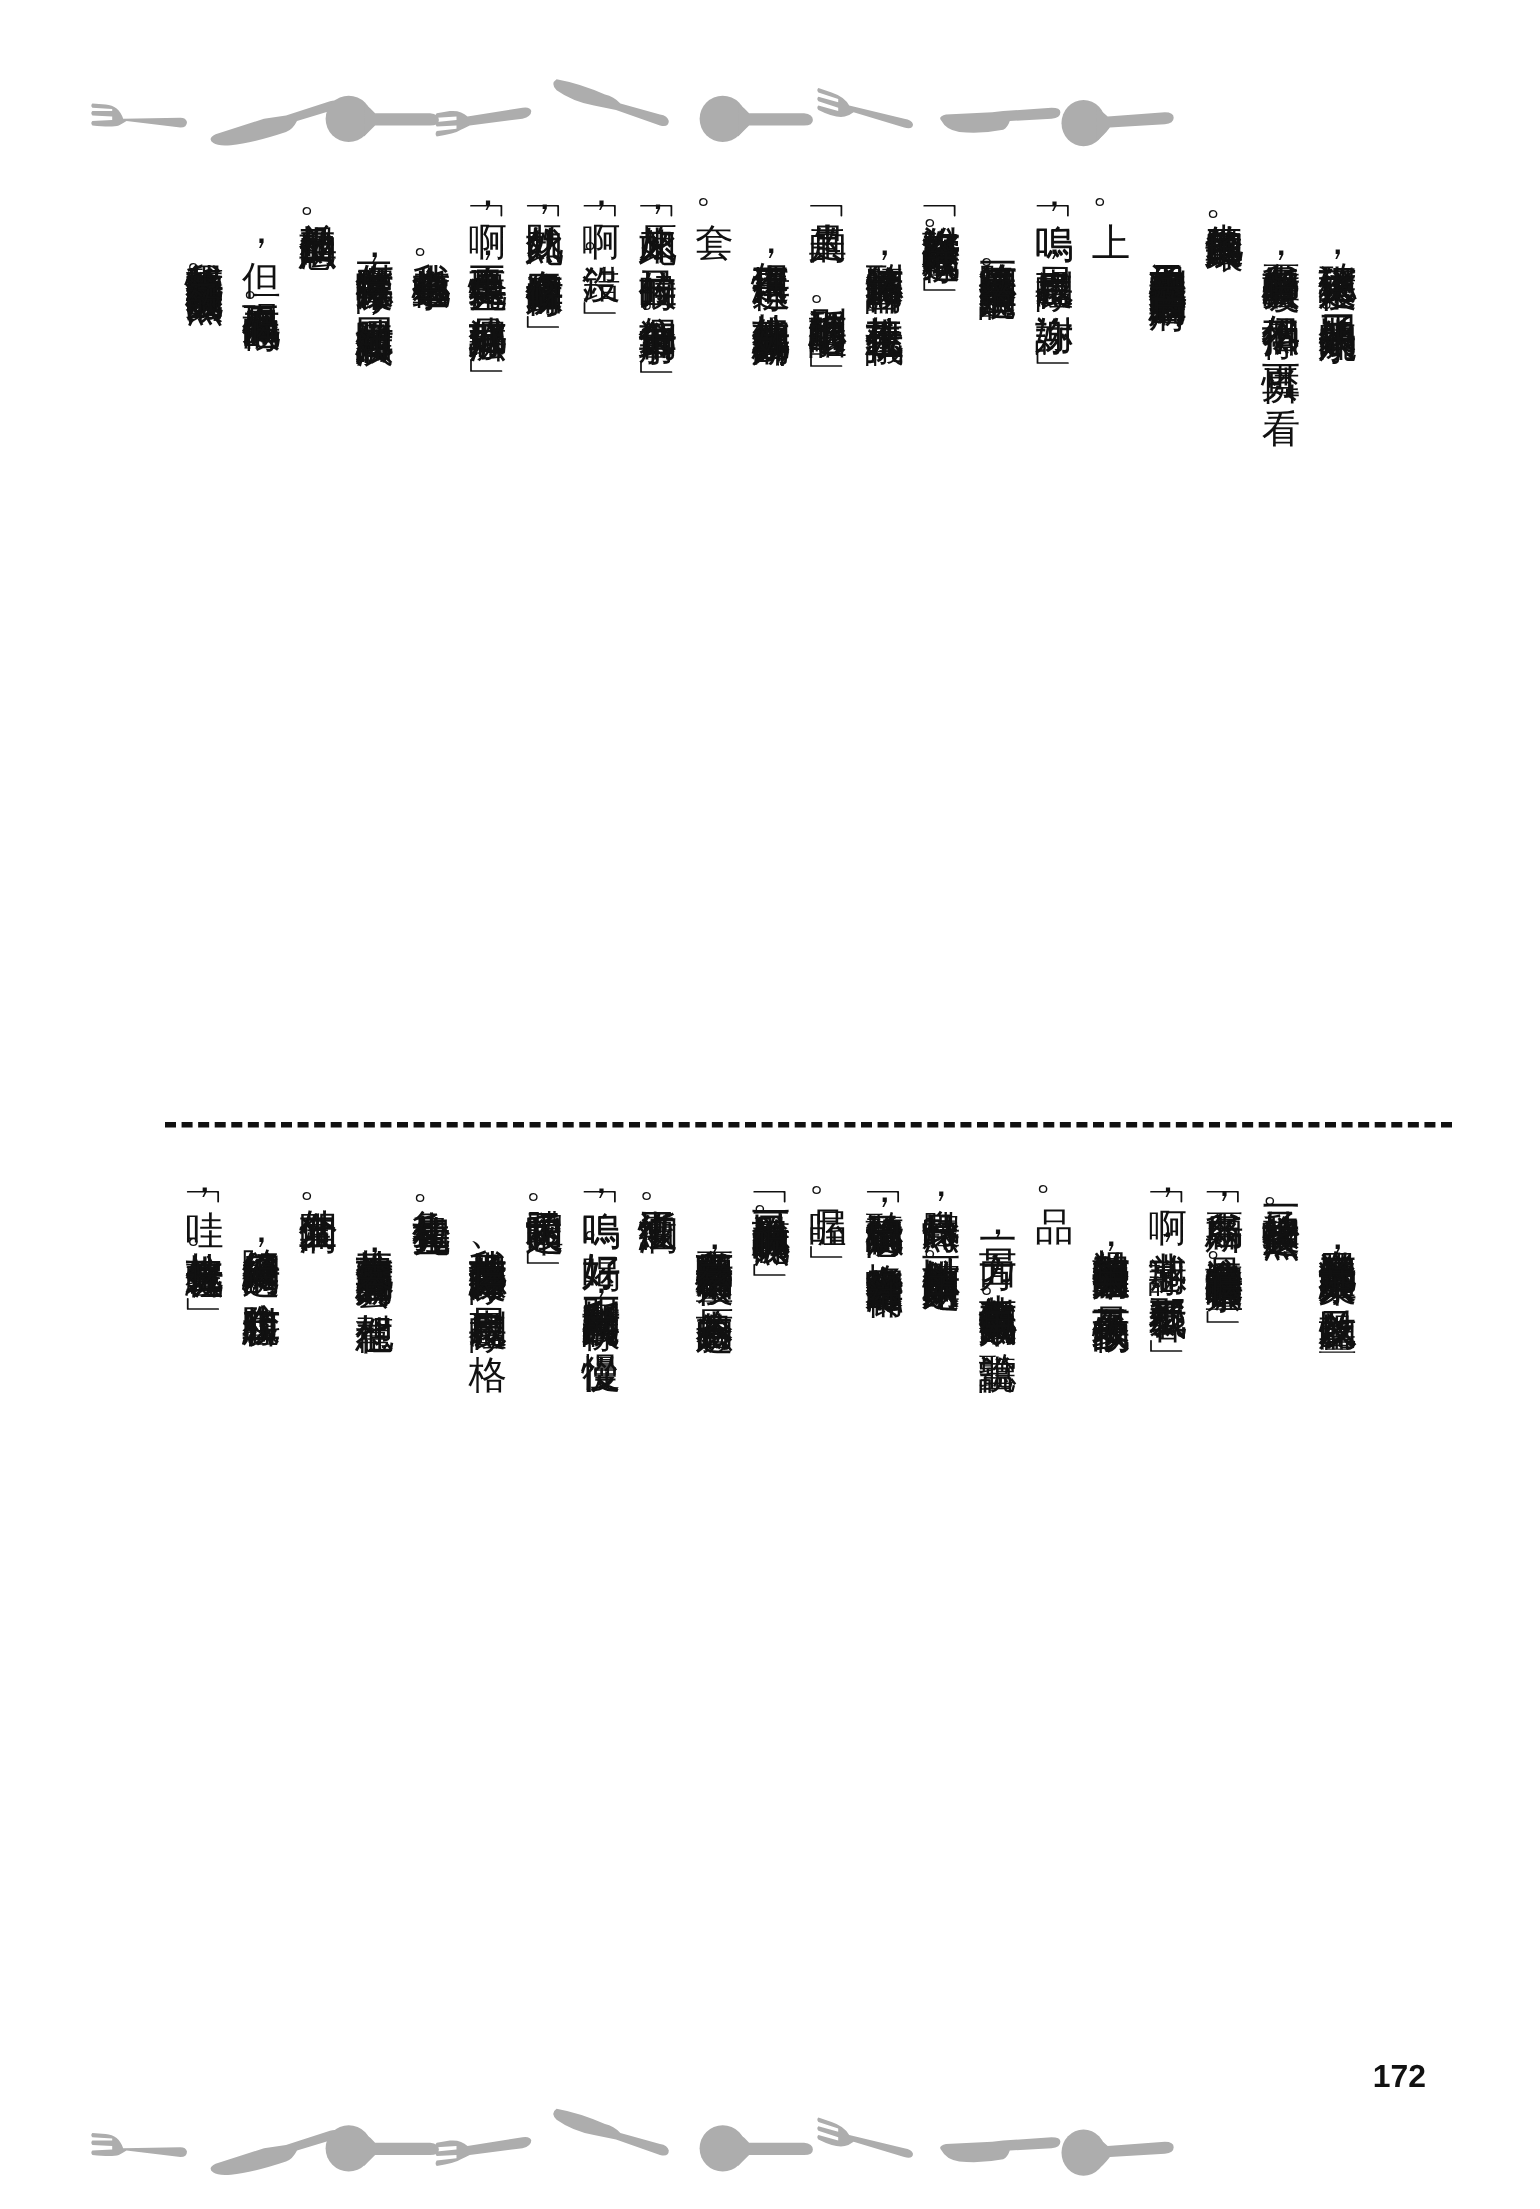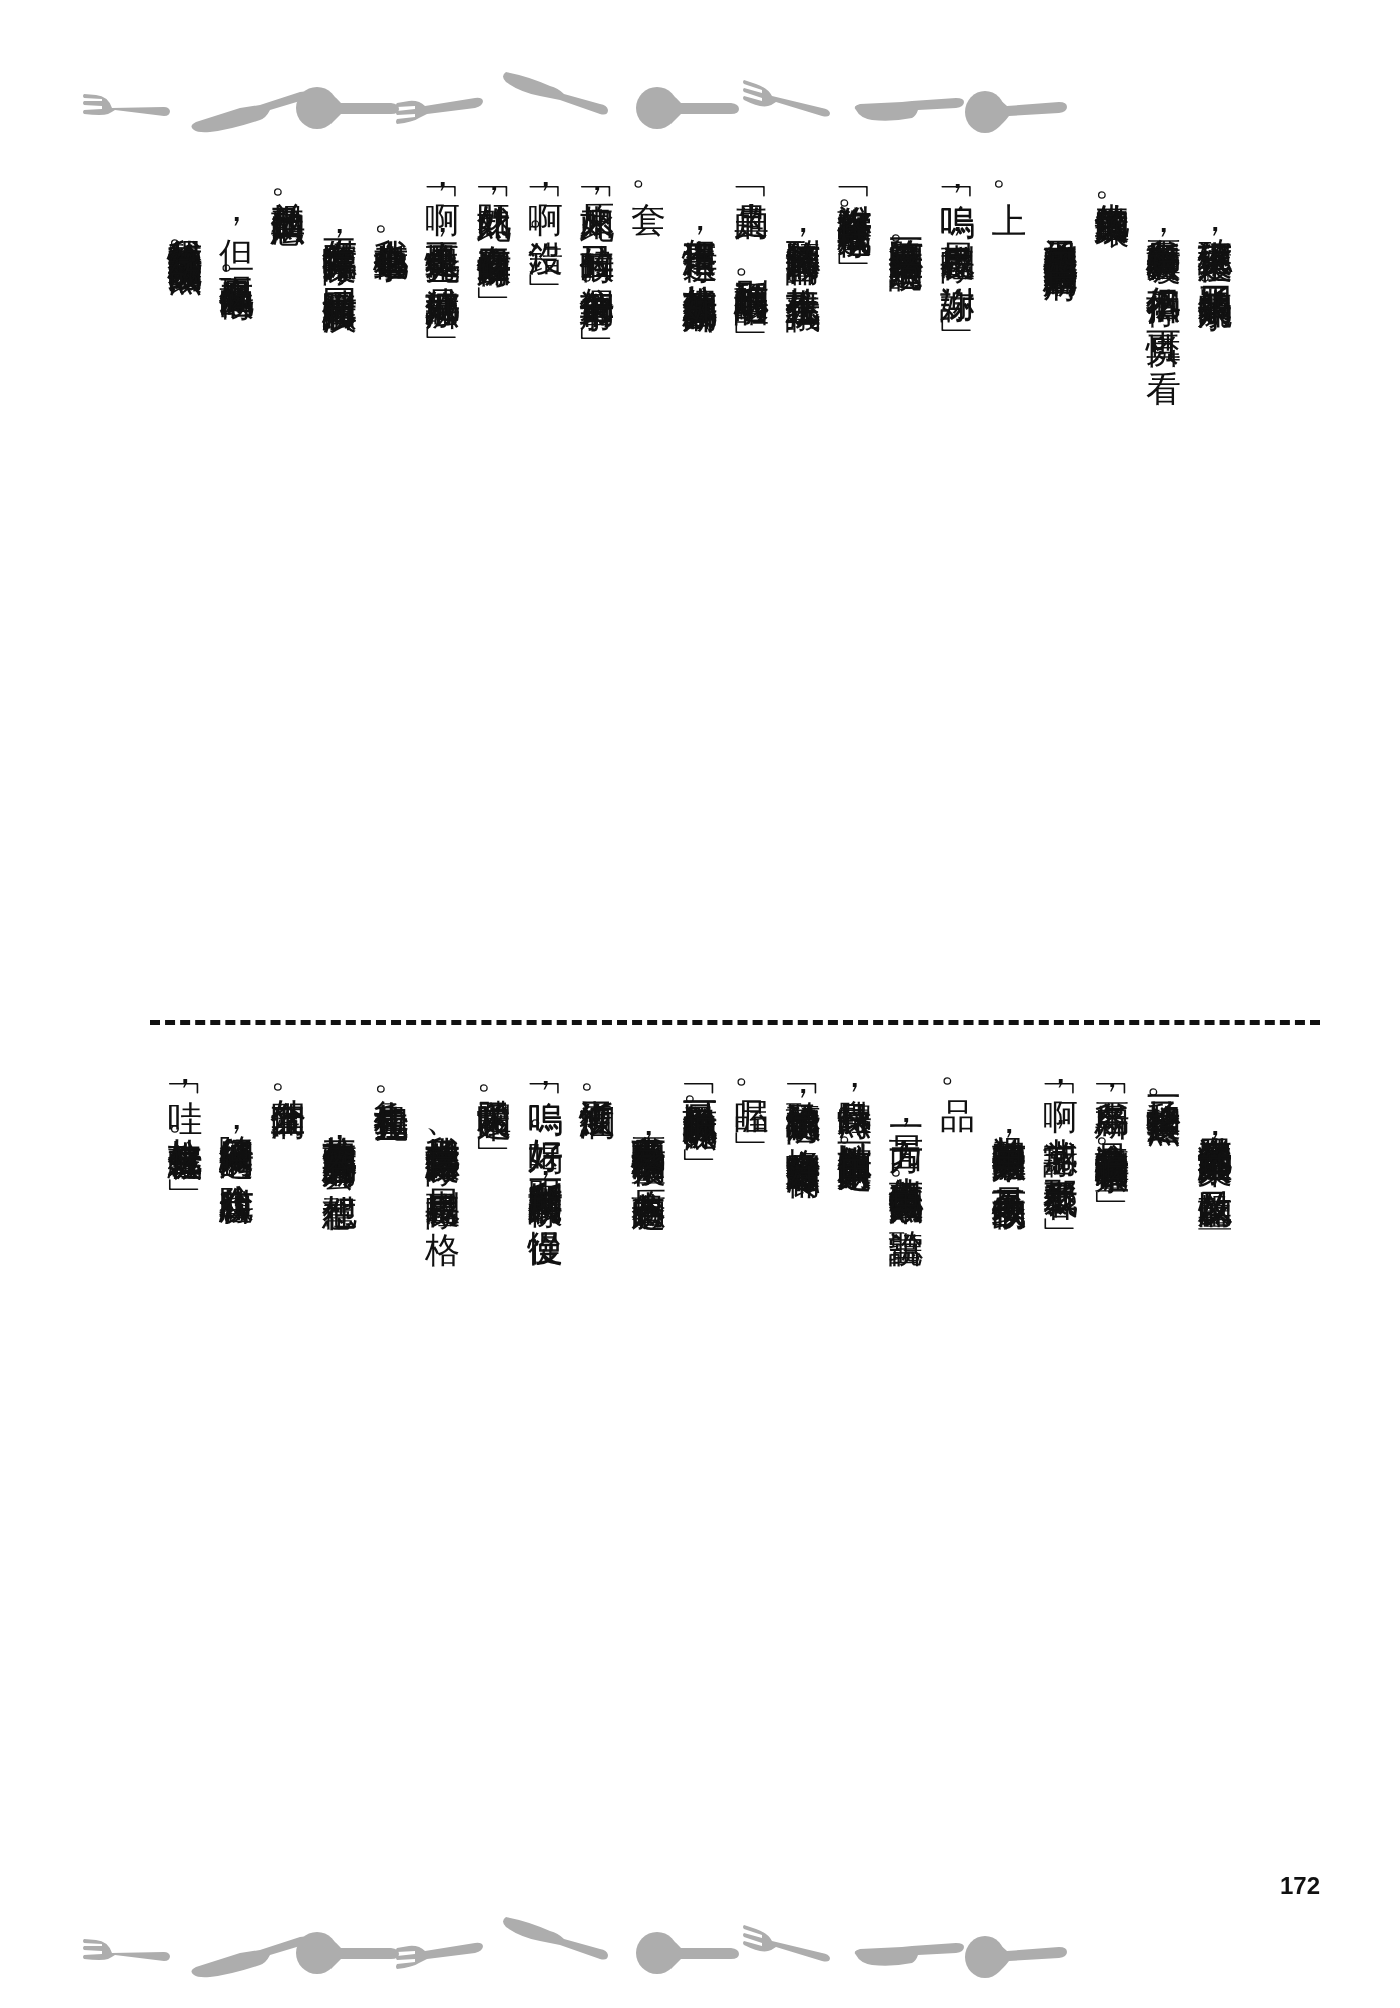--- a/index.html
+++ b/index.html
@@ -53,23 +53,22 @@
     width: 1170px;
     height: 0;
     border-top: 5px dashed #111111;
   }
   .page-number {
     position: absolute;
     top: 1872px;
     left: 1248px;
     font-family: "Liberation Sans", sans-serif;
     font-weight: bold;
-    font-size: 24px;
+    font-size: 29px;
     color: #111111;
-    margin-left: 32px;
   }
 </style>
 </head>
 <body>
 
 <div class="deco-row deco-top">
   <svg width="1400" height="80" viewBox="0 0 1400 80">
     <g fill="#adadad">
 
       <g transform="translate(82,20)">

